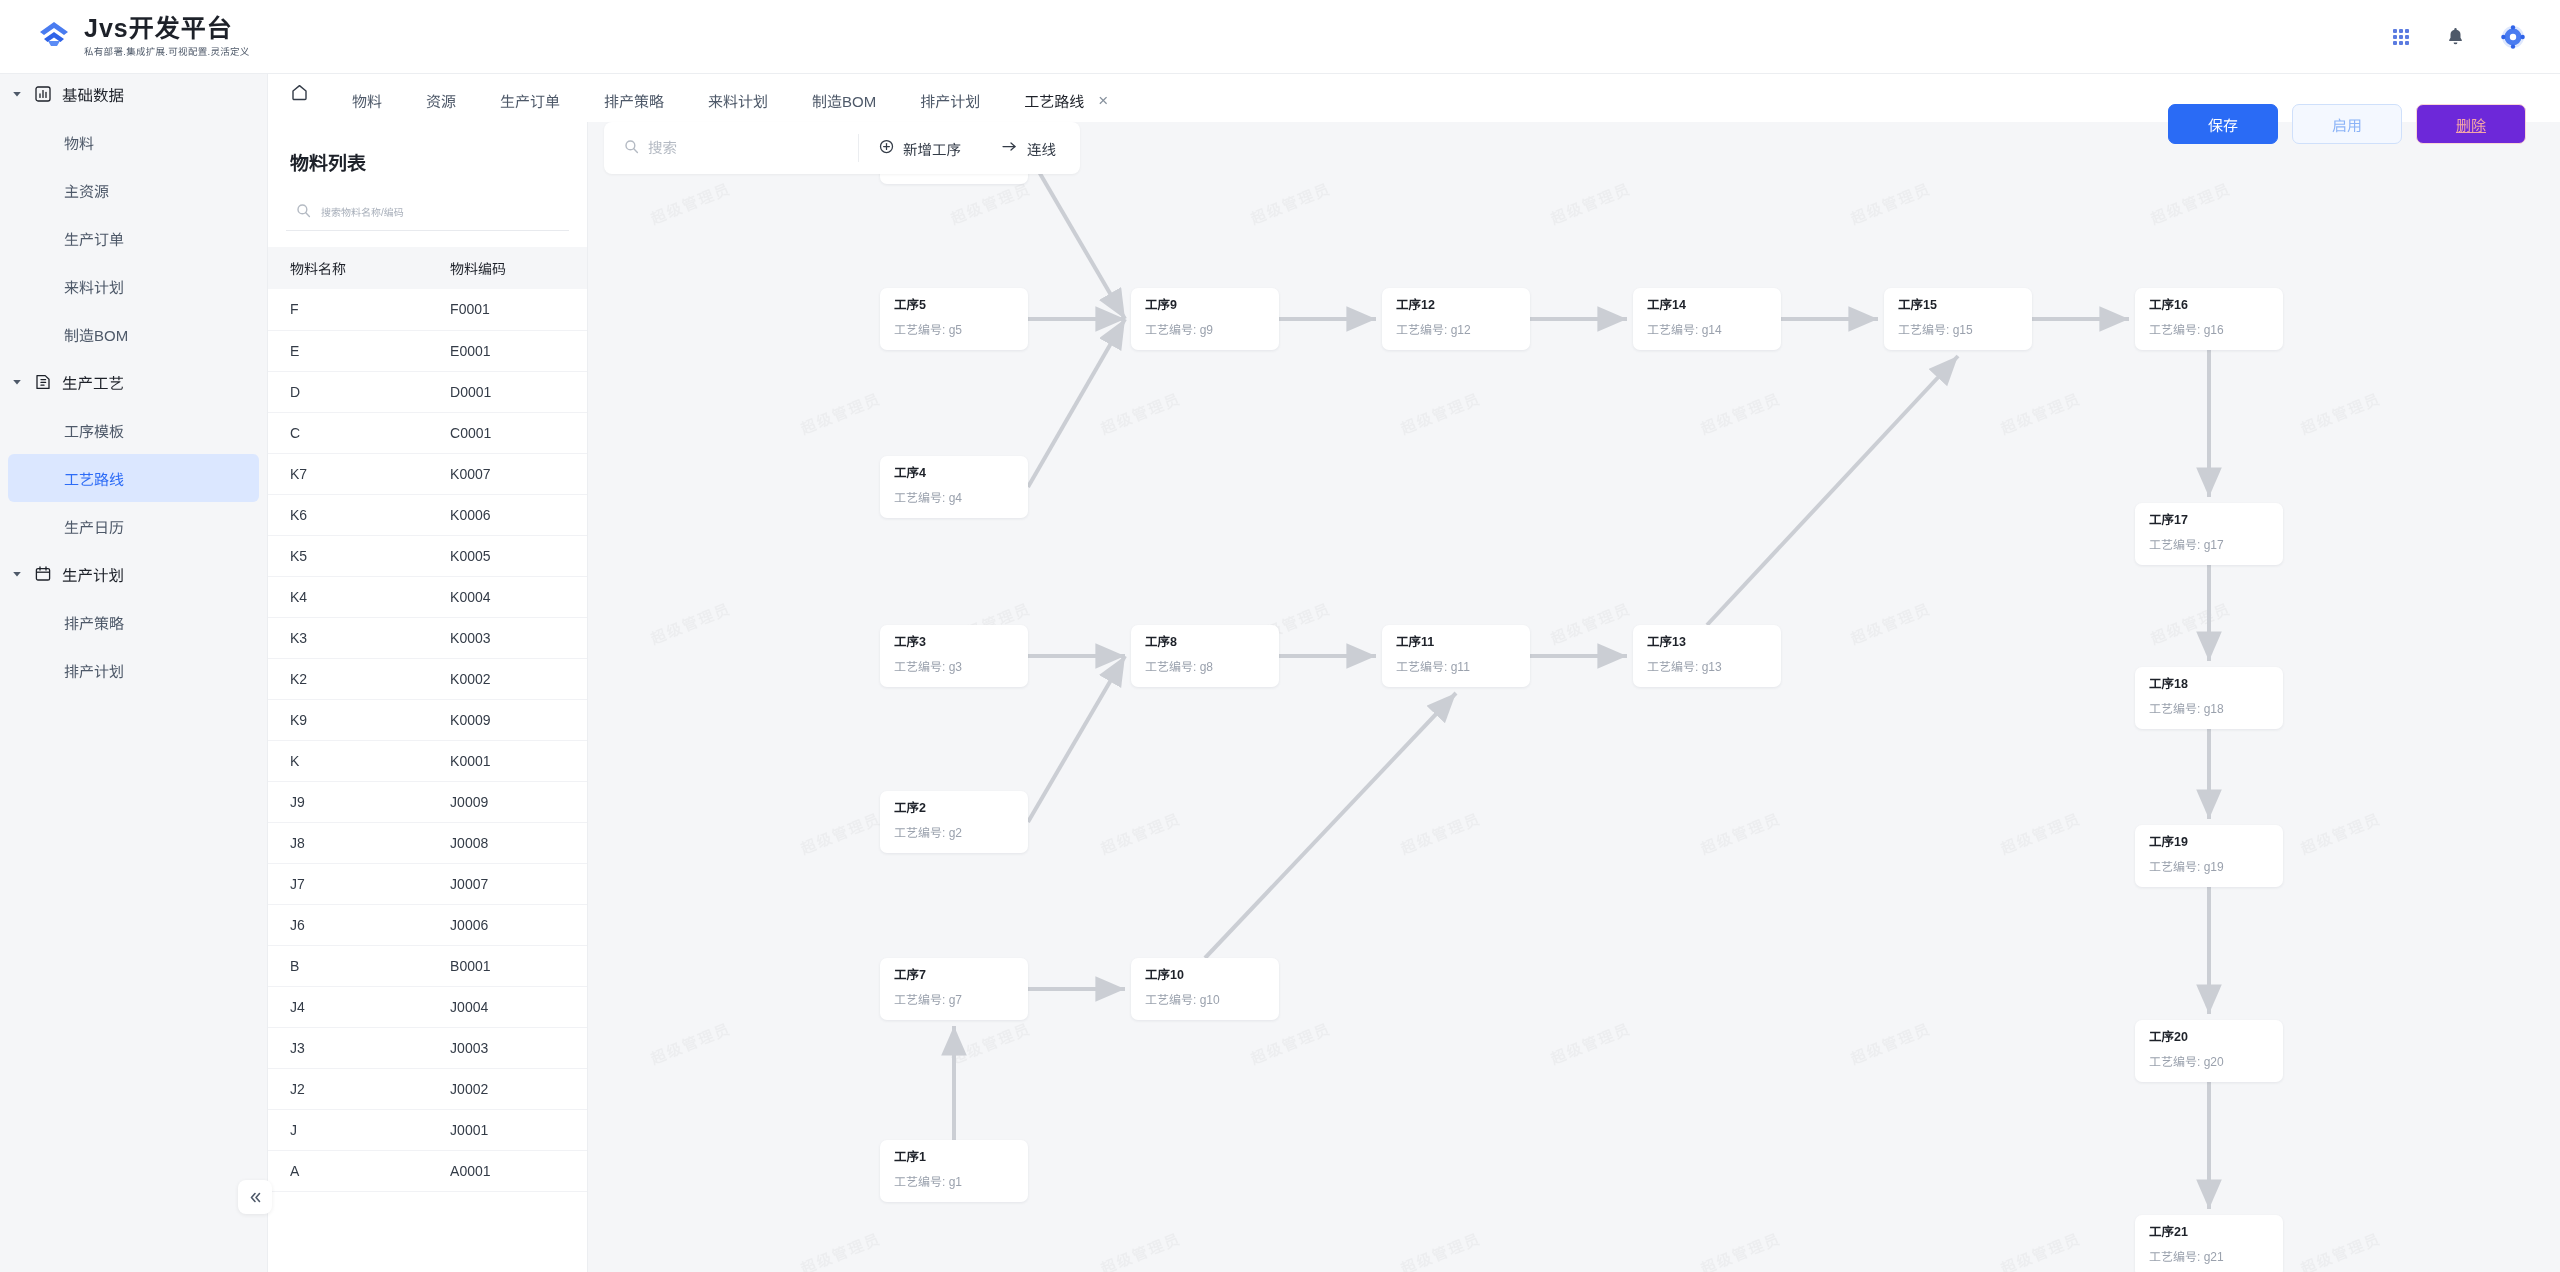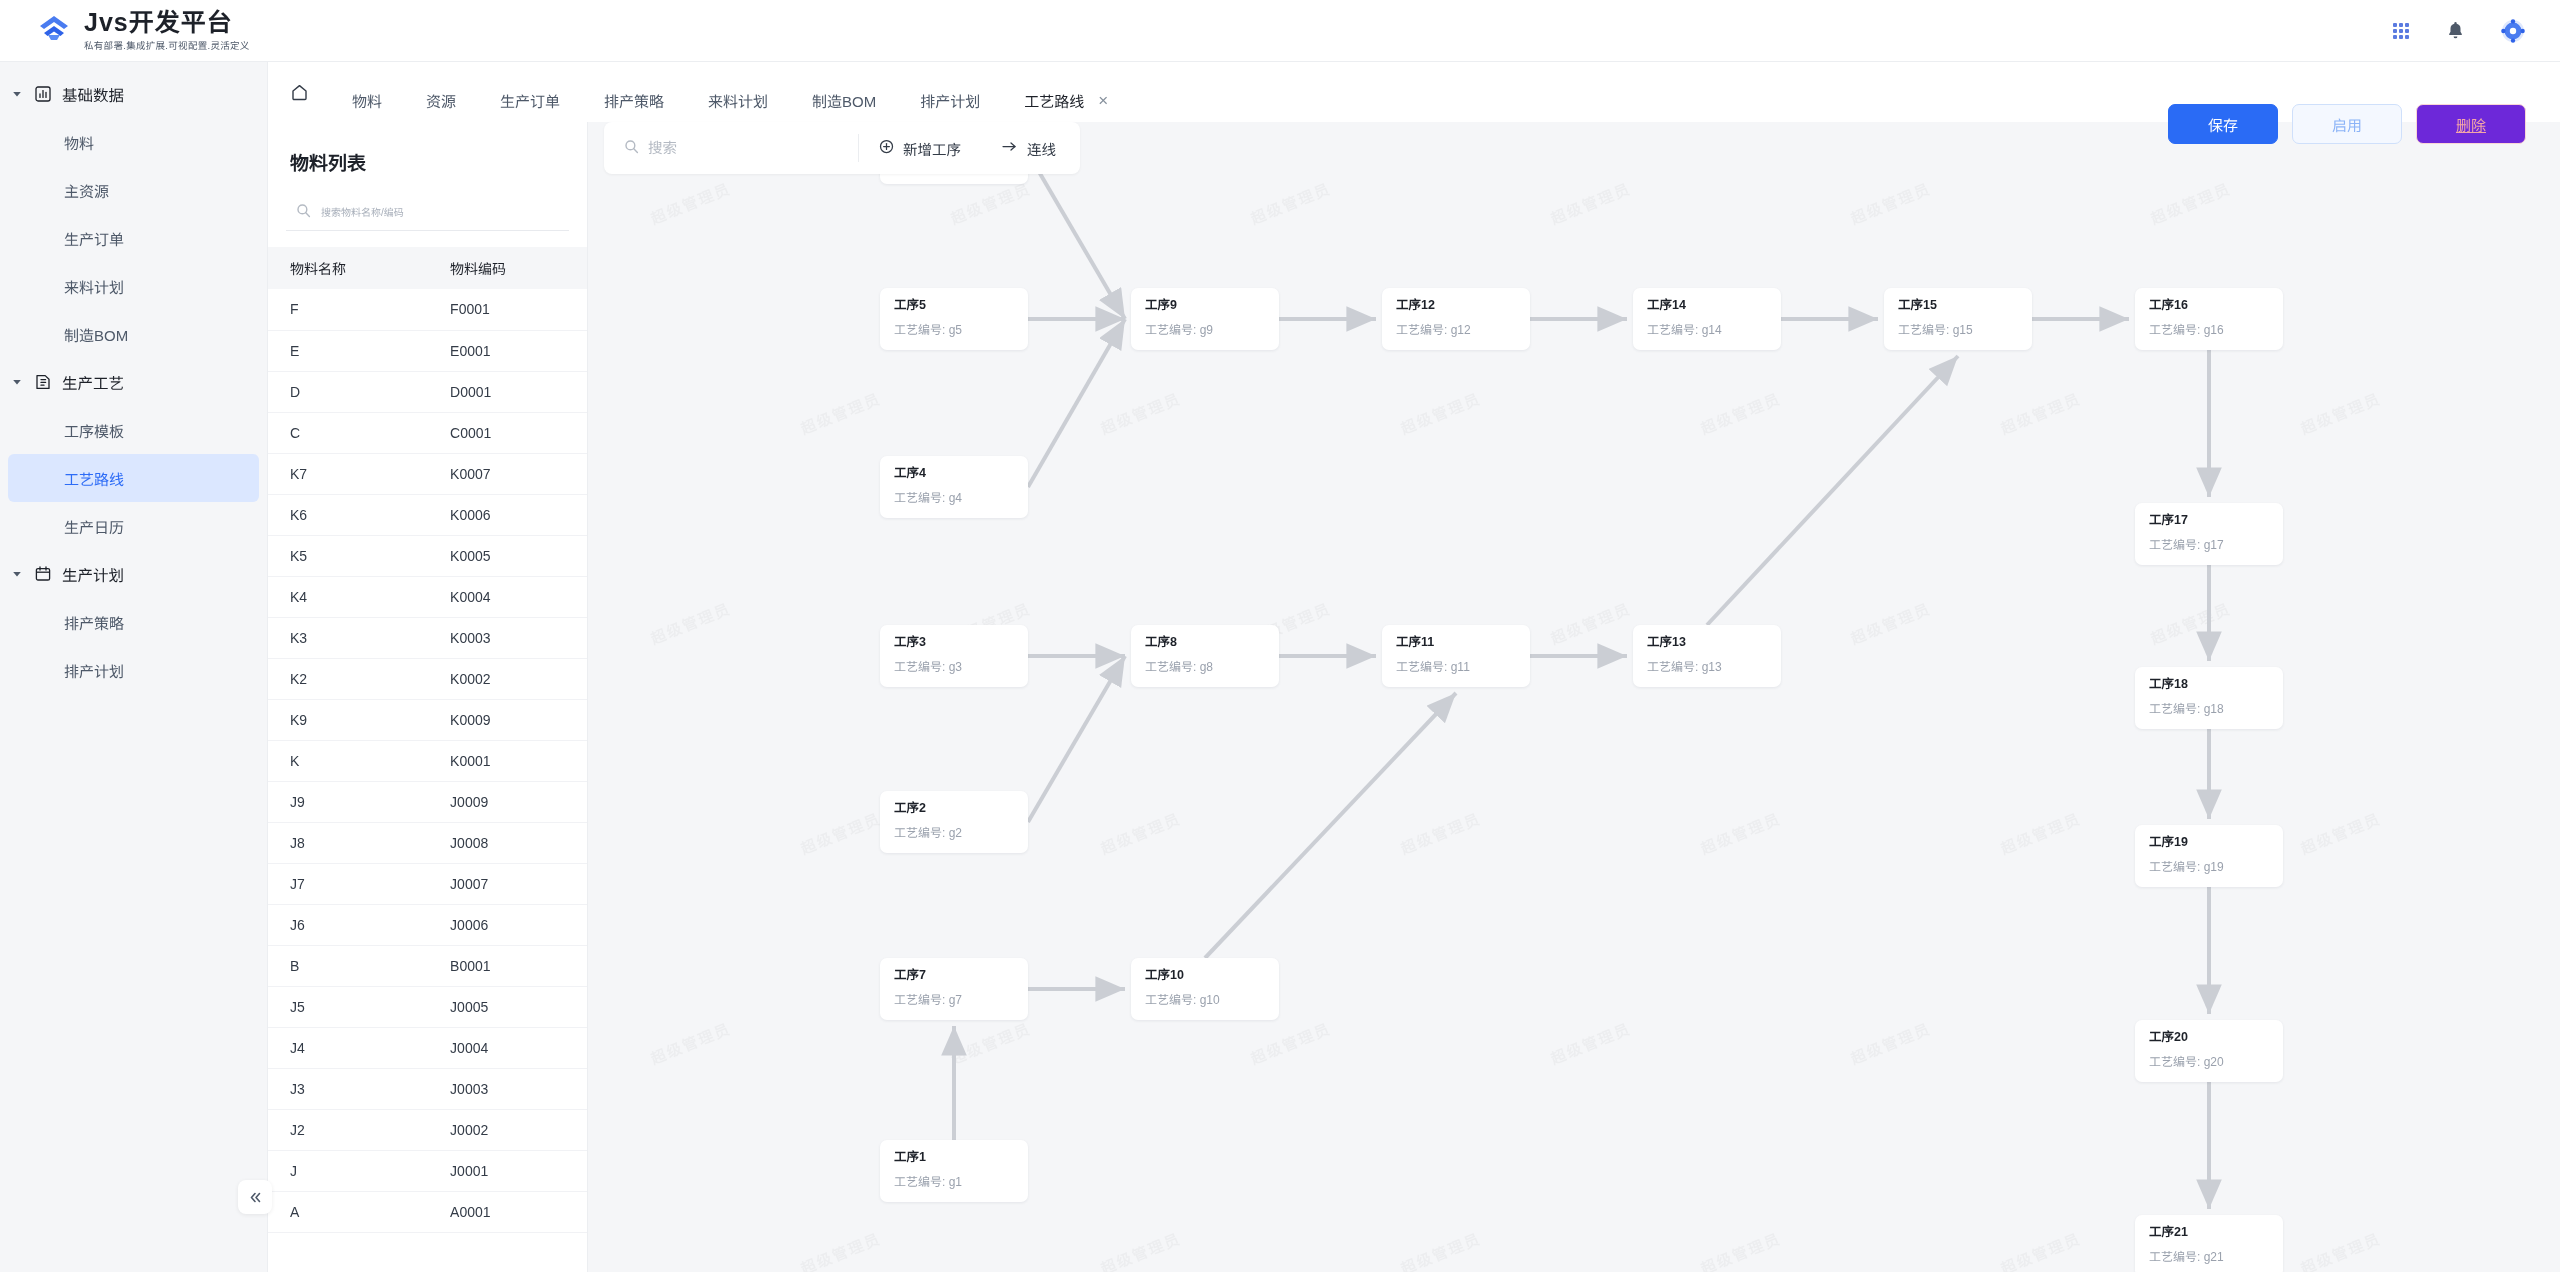--- a/index.html
+++ b/index.html
@@ -4,21 +4,21 @@
 <style>
   * { box-sizing: border-box; margin: 0; padding: 0; }
   html, body {
     width: 2560px; height: 1272px;
     font-family: "Liberation Sans", "DejaVu Sans", sans-serif;
     background: #f5f6f8; overflow: hidden;
   }
 
   
   .topbar {
-    position: absolute; top: 0; left: 0; width: 2560px; height: 62px;
+    position: absolute; top: 0; left: 0; width: 2560px; height: 74px;
     background: #ffffff; display: flex; align-items: center;
     border-bottom: 1px solid #eceef1; z-index: 40;
   }
   .brand { display: flex; align-items: center; padding-left: 36px; gap: 12px; }
   .brand-mark { width: 36px; height: 36px; position: relative; flex: 0 0 36px; }
   .brand-text { display: flex; flex-direction: column; justify-content: center; }
   .brand-title { font-size: 25px; font-weight: 700; color: #1d2129; letter-spacing: 1px; line-height: 1.05; }
   .brand-sub { font-size: 9.5px; color: #4e5969; letter-spacing: .3px; margin-top: 2px; }
   .topbar-spacer { flex: 1; }
   .topbar-icons { display: flex; align-items: center; gap: 34px; padding-right: 34px; }
@@ -377,24 +377,20 @@
           <td>J7</td>
           <td class="c2">J0007</td>
         </tr>
         <tr>
           <td>J6</td>
           <td class="c2">J0006</td>
         </tr>
         <tr>
           <td>B</td>
           <td class="c2">B0001</td>
-        </tr>
-        <tr>
-          <td>J5</td>
-          <td class="c2">J0005</td>
         </tr>
         <tr>
           <td>J4</td>
           <td class="c2">J0004</td>
         </tr>
         <tr>
           <td>J3</td>
           <td class="c2">J0003</td>
         </tr>
         <tr>

